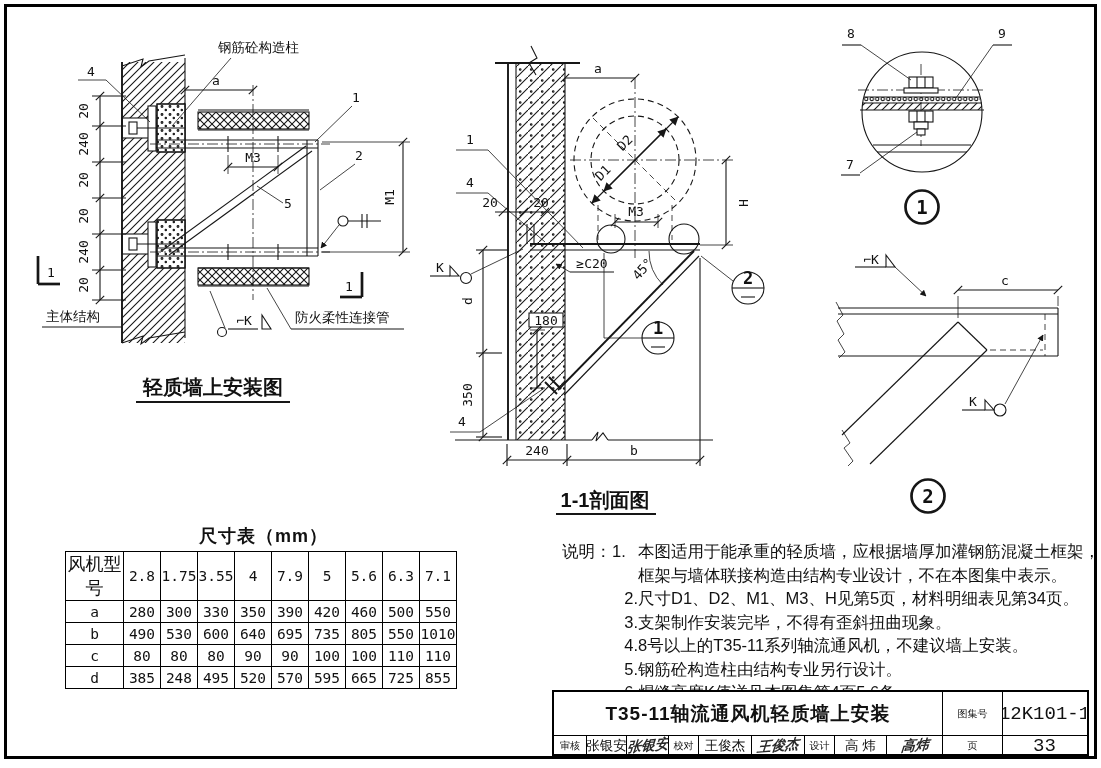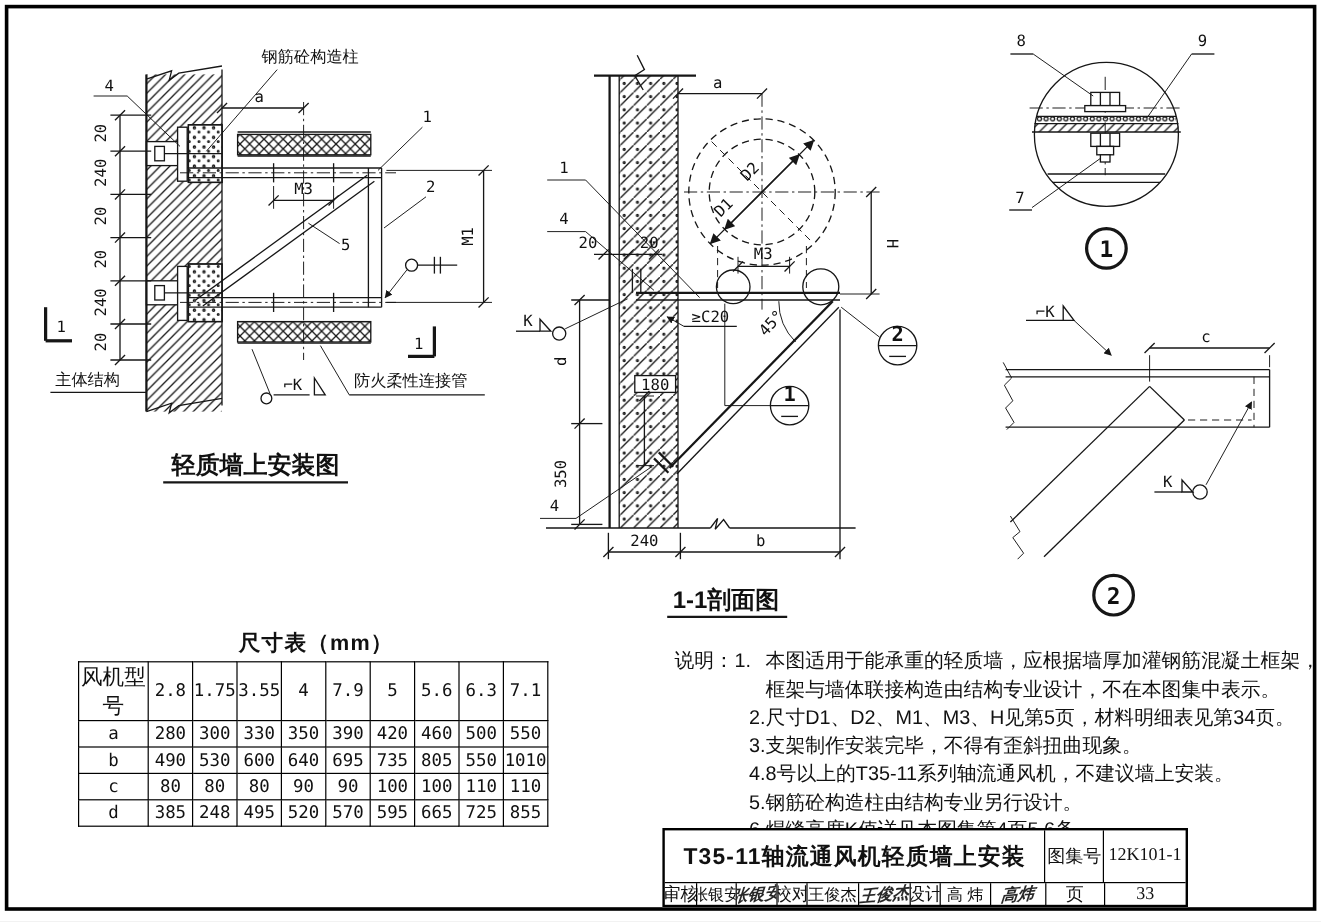--- a/index.html
+++ b/index.html
@@ -43,30 +43,30 @@
   
   .notes{position:absolute;left:562px;top:540px;width:560px;
          font-size:16.5px;line-height:23.5px;}
   .note-line{display:flex;}
   .note-label{width:50px;flex:none;}
   .note-num{width:26px;flex:none;}
   .note-line.pad{padding-left:50px;text-align:right;}
   .note-text{white-space:nowrap;}
 
   
-  .tblock{position:absolute;left:552px;top:690px;width:438px;height:66px;
+  .tblock{position:absolute;left:552px;top:690px;width:537px;height:66px;
           border:2.6px solid #000;box-sizing:border-box;background:#fff;}
   .tb-row1{display:flex;height:43px;box-sizing:border-box;}
   .tb-row2{display:flex;height:20px;border-top:1.6px solid #000;box-sizing:border-box;}
   .tb-c{box-sizing:border-box;display:flex;align-items:center;justify-content:center;
         border-left:1.6px solid #000;overflow:hidden;white-space:nowrap;}
   .tb-c:first-child{border-left:none;}
   .tb-title{font-size:19px;font-weight:bold;letter-spacing:1px;}
-  .tb-lbl{font-size:15px;}
-  .tb-val{font-family:Liberation Serif, serif;font-size:15px;}
+  .tb-lbl{font-size:10px;}
+  .tb-val{font-family:Liberation Mono, monospace;font-size:19px;}
   .tb-name{font-size:13.5px;}
   .sig{font-style:italic;font-weight:bold;font-size:14px;transform:rotate(-5deg) skewX(-10deg);opacity:.9;}
 </style>
 </head>
 <body>
 
 <div class="page">
   <div class="frame"></div>
 
   <svg id="dwg" width="1101" height="535" viewBox="0 0 1101 535">

